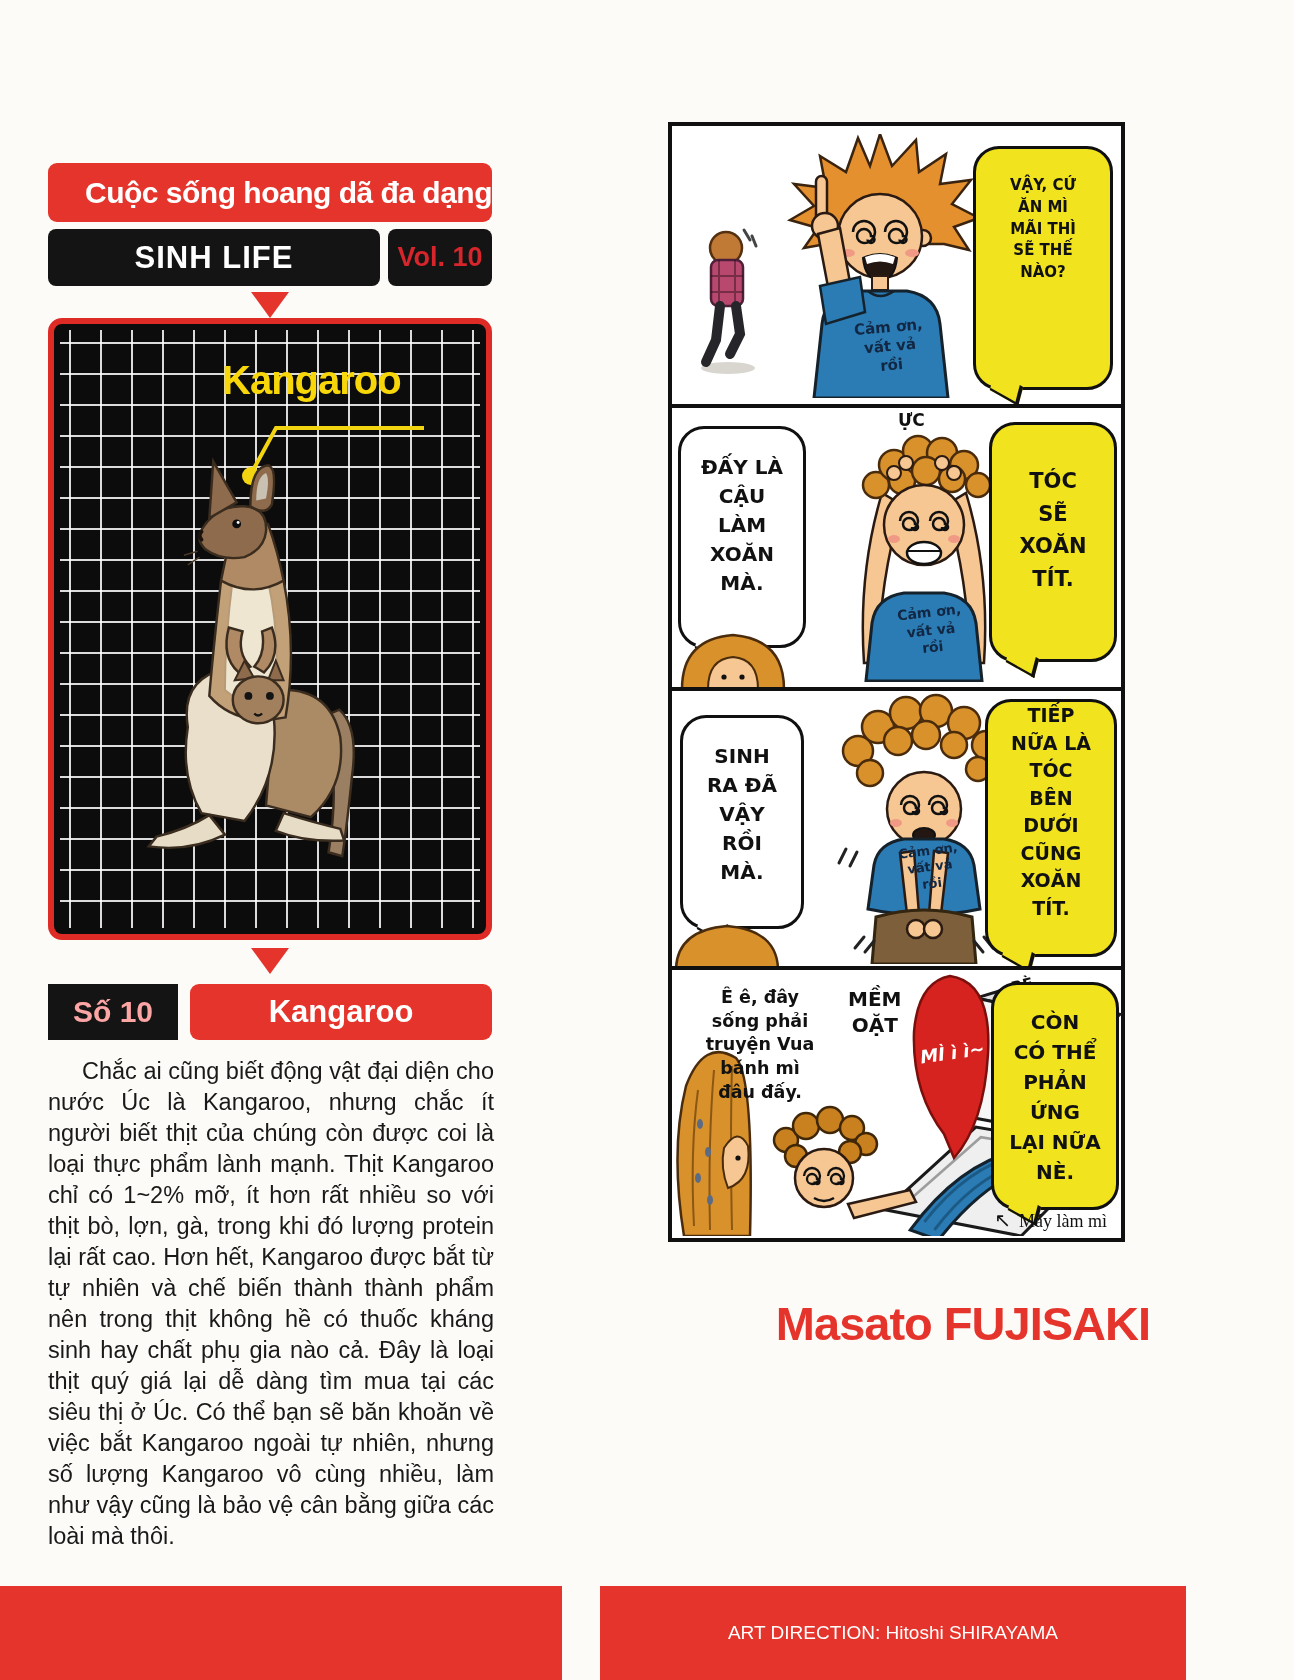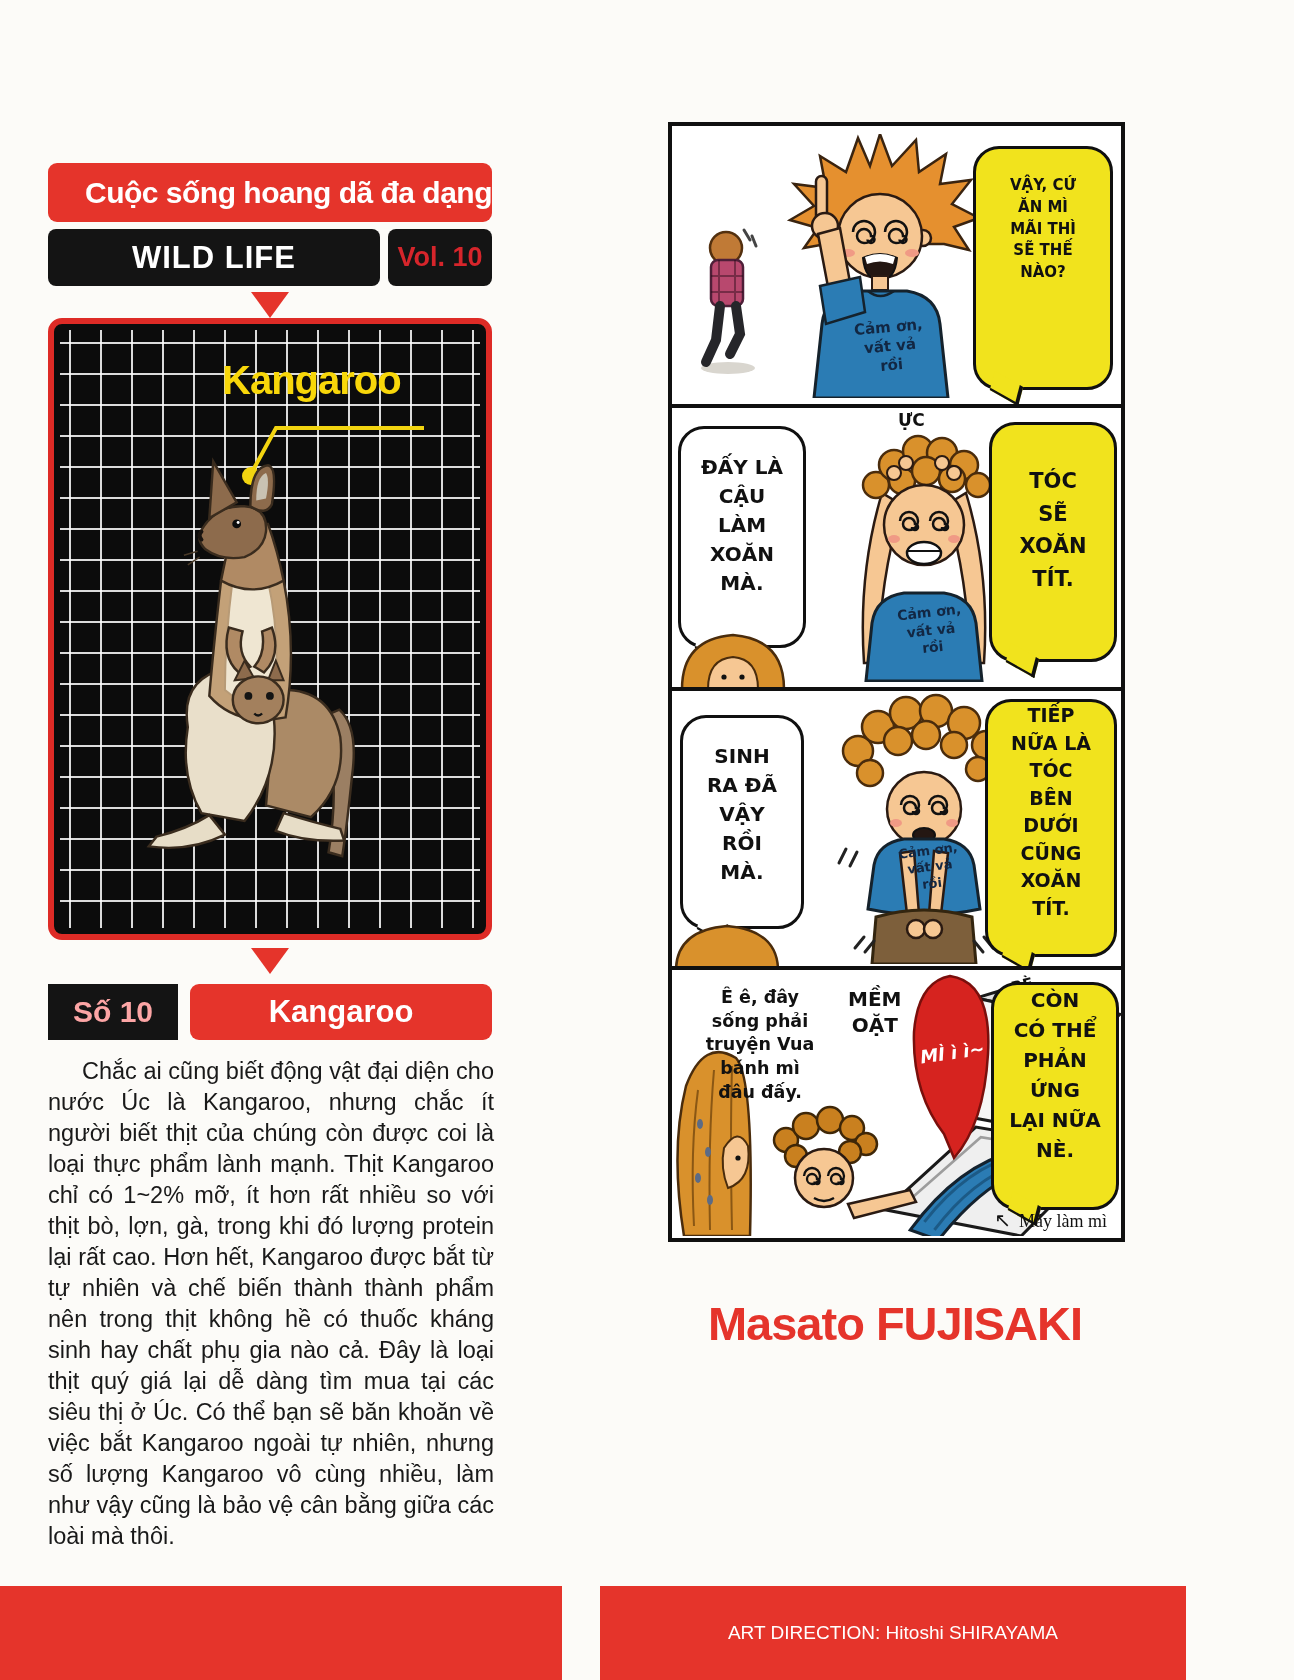--- a/index.html
+++ b/index.html
@@ -42,40 +42,40 @@
        color:#111;}
   .bub.yellow{background:#f1e31d;}
   .bub.white{background:#fff;}
   .bub.yellow:after,.bub.white:after{content:"";position:absolute;left:18px;bottom:-14px;width:22px;height:22px;
        background:inherit;border-left:3.5px solid #101010;border-bottom:3.5px solid #101010;
        transform:skewX(30deg) rotate(-50deg);}
   .sfx{position:absolute;font-family:"DejaVu Sans",sans-serif;font-weight:bold;color:#111;
        white-space:pre-line;text-align:center;}
   .shirt-txt{position:absolute;font-family:"DejaVu Sans",sans-serif;font-weight:bold;color:#122743;
        white-space:pre-line;text-align:center;line-height:1.25;}
-  .author{left:640px;top:1296px;width:510px;text-align:center;color:#e5342b;font-weight:900;
+  .author{left:640px;top:1296px;width:510px;text-align:right;color:#e5342b;font-weight:900;
           font-size:47px;letter-spacing:-1px;}
   .caption{position:absolute;right:14px;bottom:6px;font-family:"Liberation Serif",serif;
            font-size:18px;color:#111;}
   .caption .arr{font-size:20px;margin-right:8px;}
   
   .footL{left:0;top:1586px;width:562px;height:94px;background:#e5342b;}
   .footR{left:600px;top:1586px;width:586px;height:94px;background:#e5342b;display:flex;flex-direction:column;
          align-items:center;justify-content:center;gap:15px;color:#fff;font-size:19px;}
 </style>
 </head>
 <body>
 
 <div class="page">
 
   <div class="abs tagline tex">
     <span>Cuộc sống hoang dã đa dạng</span>
   </div>
   <div class="abs seriesbar">
-    <span>WILD LIFE</span>
+    <span>SINH LIFE</span>
   </div>
   <div class="abs volbadge">
     <span>Vol. 10</span>
   </div>
   <div class="abs tri" style="left:251px;top:292px;"></div>
 
   <div class="abs specimen">
     <div class="abs gridbg"></div>
     <div class="abs speclabel">Kangaroo</div>
     <svg class="abs" style="left:0;top:0;" width="432" height="610" viewBox="0 0 432 610">
@@ -343,21 +343,21 @@
       <div class="sfx" style="left:248px;top:72px;color:#fff;font-size:18px;font-style:italic;transform:rotate(-8deg);">MÌ ì ì~</div>
       <div class="sfx" style="left:12px;top:16px;width:152px;font-size:17.5px;line-height:1.35;">Ê ê, đây
 sống phải
 truyện Vua
 bánh mì
 đâu đấy.</div>
       <div class="sfx" style="left:176px;top:16px;font-size:20px;line-height:1.3;">MỀM
 OẶT</div>
       <div class="sfx" style="left:342px;top:4px;font-size:15px;line-height:1.5;transform:rotate(-14deg);">RÈ
 RÈ</div>
-      <div class="bub yellow" style="right:2px;top:12px;width:128px;height:228px;font-size:20px;line-height:1.5;text-align:center;">CÒN
+      <div class="bub yellow" style="right:2px;top:12px;width:128px;height:228px;padding-top:22px;font-size:20px;line-height:1.5;text-align:center;">CÒN
 CÓ THỂ
 PHẢN
 ỨNG
 LẠI NỮA
 NÈ.</div>
       <div class="caption">
         <span class="arr">↖</span><span>Máy làm mì</span>
       </div>
     </div>
   </div>

